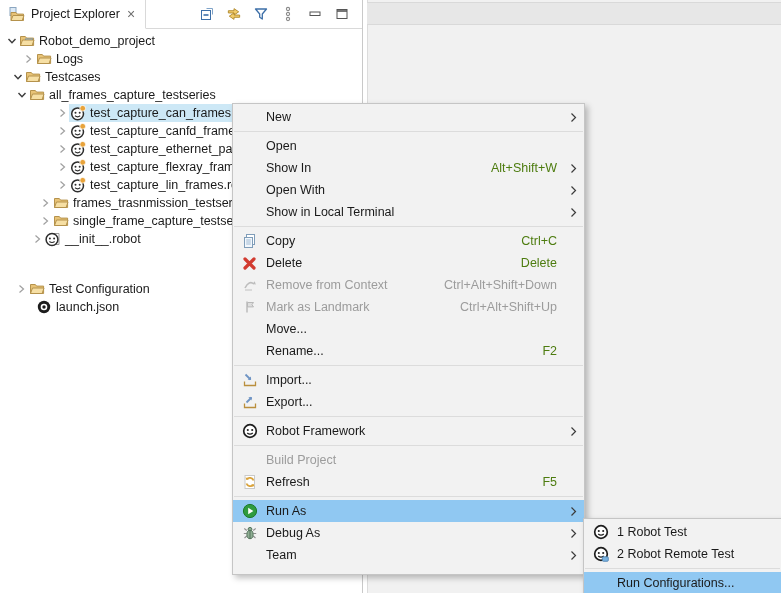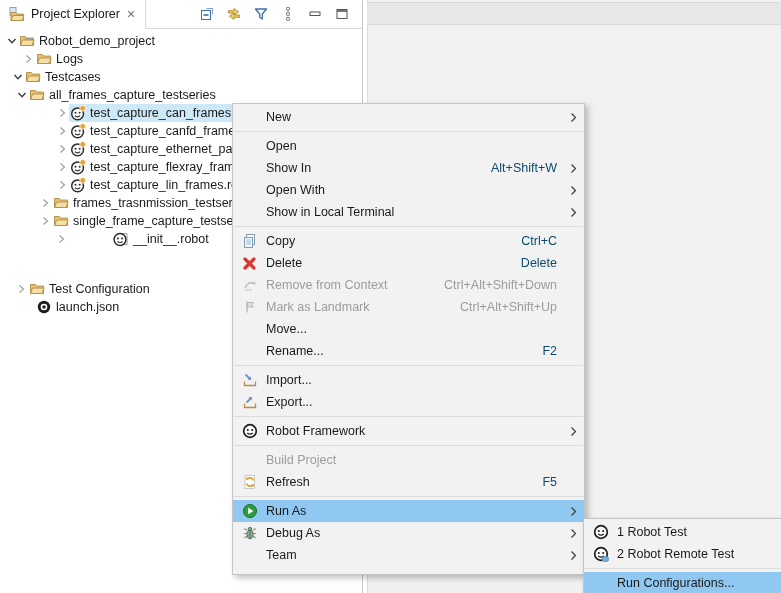--- a/index.html
+++ b/index.html
@@ -28,21 +28,21 @@
   .trow.selected .sel-wrap{background:#cde8f6;}
   .tlabel{white-space:nowrap;}
   
   .menu{position:absolute;background:#f2f2f2;border:1px solid #c5c5c5;padding:2px 0 8px 0;
         box-shadow:3px 3px 6px rgba(0,0,0,0.25);}
   .context{left:232px;top:103px;width:351px;}
   .submenu{left:583px;top:518px;width:197px;}
   .mi{height:22px;display:flex;align-items:center;padding-right:5px;}
   .mi .gutter{width:33px;display:flex;justify-content:center;flex:none;}
   .mi .mlabel{flex:1;white-space:nowrap;}
-  .mi .accel{margin-right:11px;color:#0c4a6e;white-space:nowrap;}
+  .mi .accel{margin-right:11px;color:#4d7c0f;white-space:nowrap;}
   .mi .subarrow{width:11px;display:flex;justify-content:center;flex:none;}
   .mi.disabled .mlabel,.mi.disabled .accel{color:#9c9c9c;}
   .mi.highlighted{background:#90c8f2;}
   .msep{height:1px;background:#dcdcdc;margin:3px 1px;}
 </style>
 </head>
 <body>
 
 <div class="screen">
 
@@ -289,21 +289,21 @@
           <span class="sel-wrap">
             <span class="icon16">
               <svg width="16" height="16" viewBox="0 0 16 16">
                 <path d="M1.5 3.5h4.8l1.3 1.6h7v7.4H1.5z" fill="#e8c377" stroke="#b5924c"></path>
                 <path d="M1.5 12.5l2-5.5H15l-1.9 5.5z" fill="#f6dfa4" stroke="#b5924c"></path>
               </svg>
             </span>
             <span class="tlabel">single_frame_capture_testserie</span>
           </span>
         </div>
-        <div class="trow" style="padding-left: 56px; gap: 44px;">
+        <div class="trow" style="padding-left: 32px;">
           <span class="arrow">
             <svg width="7" height="10" viewBox="0 0 7 10">
               <path d="M1.5 1.5 L5.5 5 L1.5 8.5" fill="none" stroke="#a0a0a0" stroke-width="1.2"></path>
             </svg>
           </span>
           <span class="sel-wrap">
             <span class="icon16">
               <svg width="16" height="16" viewBox="0 0 16 16">
                 <path d="M8 2.5h6v11H8" fill="#fff" stroke="#9a9a9a"></path>
                 <circle cx="7" cy="8.5" r="5.9" fill="#fff" stroke="#2d2d2d" stroke-width="1.5"></circle>

